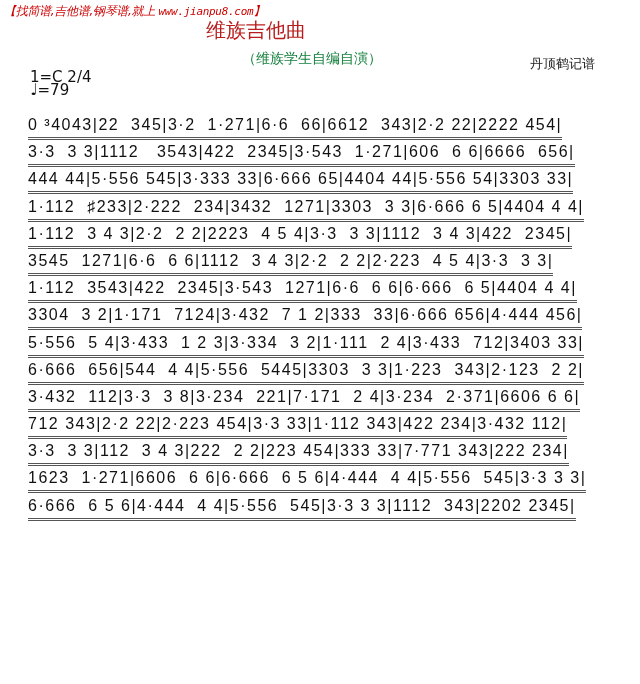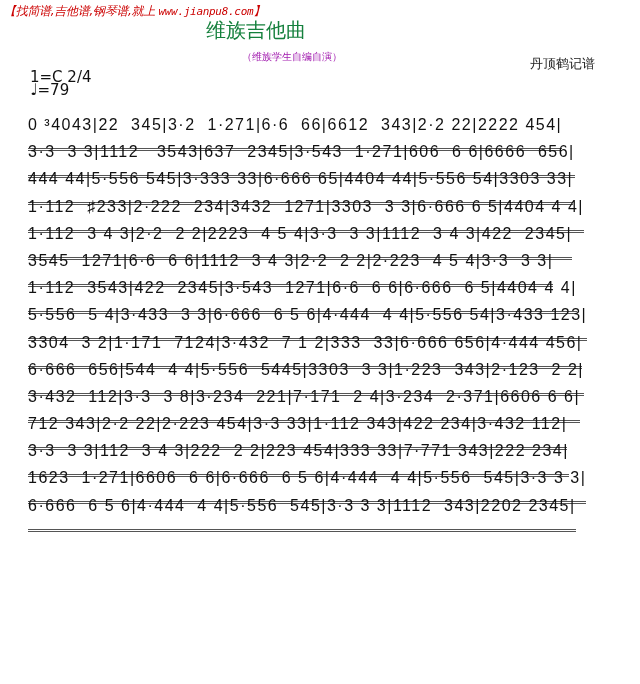--- a/index.html
+++ b/index.html
@@ -7,38 +7,38 @@
     width: 640px; height: 684px; background: #ffffff; position: relative; overflow: hidden;
     font-family: "DejaVu Sans", sans-serif; color: #111;
   }
   .banner {
     position: absolute; left: 4px; top: 3px; font-size: 12px; color: #cc0000;
     font-family: "DejaVu Sans", sans-serif; white-space: nowrap; letter-spacing: -0.3px; font-style: italic;
   }
   .banner .url { font-family: "DejaVu Sans Mono", monospace; font-size: 11px; }
   .title {
     position: absolute; left: 0; width: 512px; top: 17px; text-align: center;
-    font-family: "DejaVu Serif", serif; font-size: 20px; color: #15803d;
+    font-family: "DejaVu Serif", serif; font-size: 20px; color: #b91c1c;
   }
   .subtitle {
-    position: absolute; left: 242px; top: 50px; font-family: "DejaVu Serif", serif; font-size: 10px; color: #a21caf;
+    position: absolute; left: 242px; top: 50px; font-family: "DejaVu Serif", serif; font-size: 14px; color: #15803d;
   }
   .arranger {
     position: absolute; left: 530px; top: 55px; font-family: Liberation Mono, monospace; font-size: 13px; color: #222;
   }
   .key { position: absolute; left: 30px; top: 68px; font-size: 15px; text-align: center; }
   .tempo { position: absolute; left: 30px; top: 80px; font-size: 15px; }
   .tempo .note { font-size: 16px; }
   .score { position: absolute; left: 28px; top: 116px; width: 580px; }
   .line {
     height: 27.2px; display: flex; align-items: flex-start; white-space: pre;
     font-family: "Liberation Sans", sans-serif; font-size: 16px; letter-spacing: 1.5px;
   }
   .line span.txt {
-    display: block; padding-bottom: 14px;
+    display: block; padding-bottom: 3px;
     border-bottom: 3px double #555; line-height: 18px;
   }
   .final-bar {
     display: inline-block; width: 4px; height: 18px; background: #000; margin-left: 3px; vertical-align: top;
   }
 </style>
 </head>
 <body>
 
 <div class="banner">
@@ -46,27 +46,27 @@
 </div>
 
 <div class="title">维族吉他曲</div>
 <div class="subtitle">（维族学生自编自演）</div>
 <div class="arranger">丹顶鹤记谱</div>
 <div class="key">1=C  2/4</div>
 <div class="tempo"><span class="note">♩</span><span>=79</span></div>
 
 <div class="score">
   <div class="line"><span class="txt">0 ³4043|22  345|3·2  1·271|6·6  66|6612  343|2·2 22|2222 454|</span></div>
-  <div class="line"><span class="txt">3·3  3 3|1112   3543|637  2345|3·543  1·271|606  6 6|6666  656|</span></div>
+  <div class="line"><span class="txt">3·3  3 3|1112   3543|422  2345|3·543  1·271|606  6 6|6666  656|</span></div>
   <div class="line"><span class="txt">444 44|5·556 545|3·333 33|6·666 65|4404 44|5·556 54|3303 33|</span></div>
   <div class="line"><span class="txt">1·112  ♯233|2·222  234|3432  1271|3303  3 3|6·666 6 5|4404 4 4|</span></div>
   <div class="line"><span class="txt">1·112  3 4 3|2·2  2 2|2223  4 5 4|3·3  3 3|1112  3 4 3|422  2345|</span></div>
   <div class="line"><span class="txt">3545  1271|6·6  6 6|1112  3 4 3|2·2  2 2|2·223  4 5 4|3·3  3 3|</span></div>
   <div class="line"><span class="txt">1·112  3543|422  2345|3·543  1271|6·6  6 6|6·666  6 5|4404 4 4|</span></div>
-  <div class="line"><span class="txt">5·556  5 4|3·433  3 3|6·666  6 5 6|4·444  4 4|5·556 54|3·433 123|</span></div>
   <div class="line"><span class="txt">3304  3 2|1·171  7124|3·432  7 1 2|333  33|6·666 656|4·444 456|</span></div>
+  <div class="line"><span class="txt">5·556  5 4|3·433  1 2 3|3·334  3 2|1·111  2 4|3·433  712|3403 33|</span></div>
   <div class="line"><span class="txt">6·666  656|544  4 4|5·556  5445|3303  3 3|1·223  343|2·123  2 2|</span></div>
   <div class="line"><span class="txt">3·432  112|3·3  3 8|3·234  221|7·171  2 4|3·234  2·371|6606 6 6|</span></div>
   <div class="line"><span class="txt">712 343|2·2 22|2·223 454|3·3 33|1·112 343|422 234|3·432 112|</span></div>
   <div class="line"><span class="txt">3·3  3 3|112  3 4 3|222  2 2|223 454|333 33|7·771 343|222 234|</span></div>
   <div class="line"><span class="txt">1623  1·271|6606  6 6|6·666  6 5 6|4·444  4 4|5·556  545|3·3 3 3|</span></div>
   <div class="line"><span class="txt">6·666  6 5 6|4·444  4 4|5·556  545|3·3 3 3|1112  343|2202 2345|</span></div>
 </div>
 
 </body></html>

